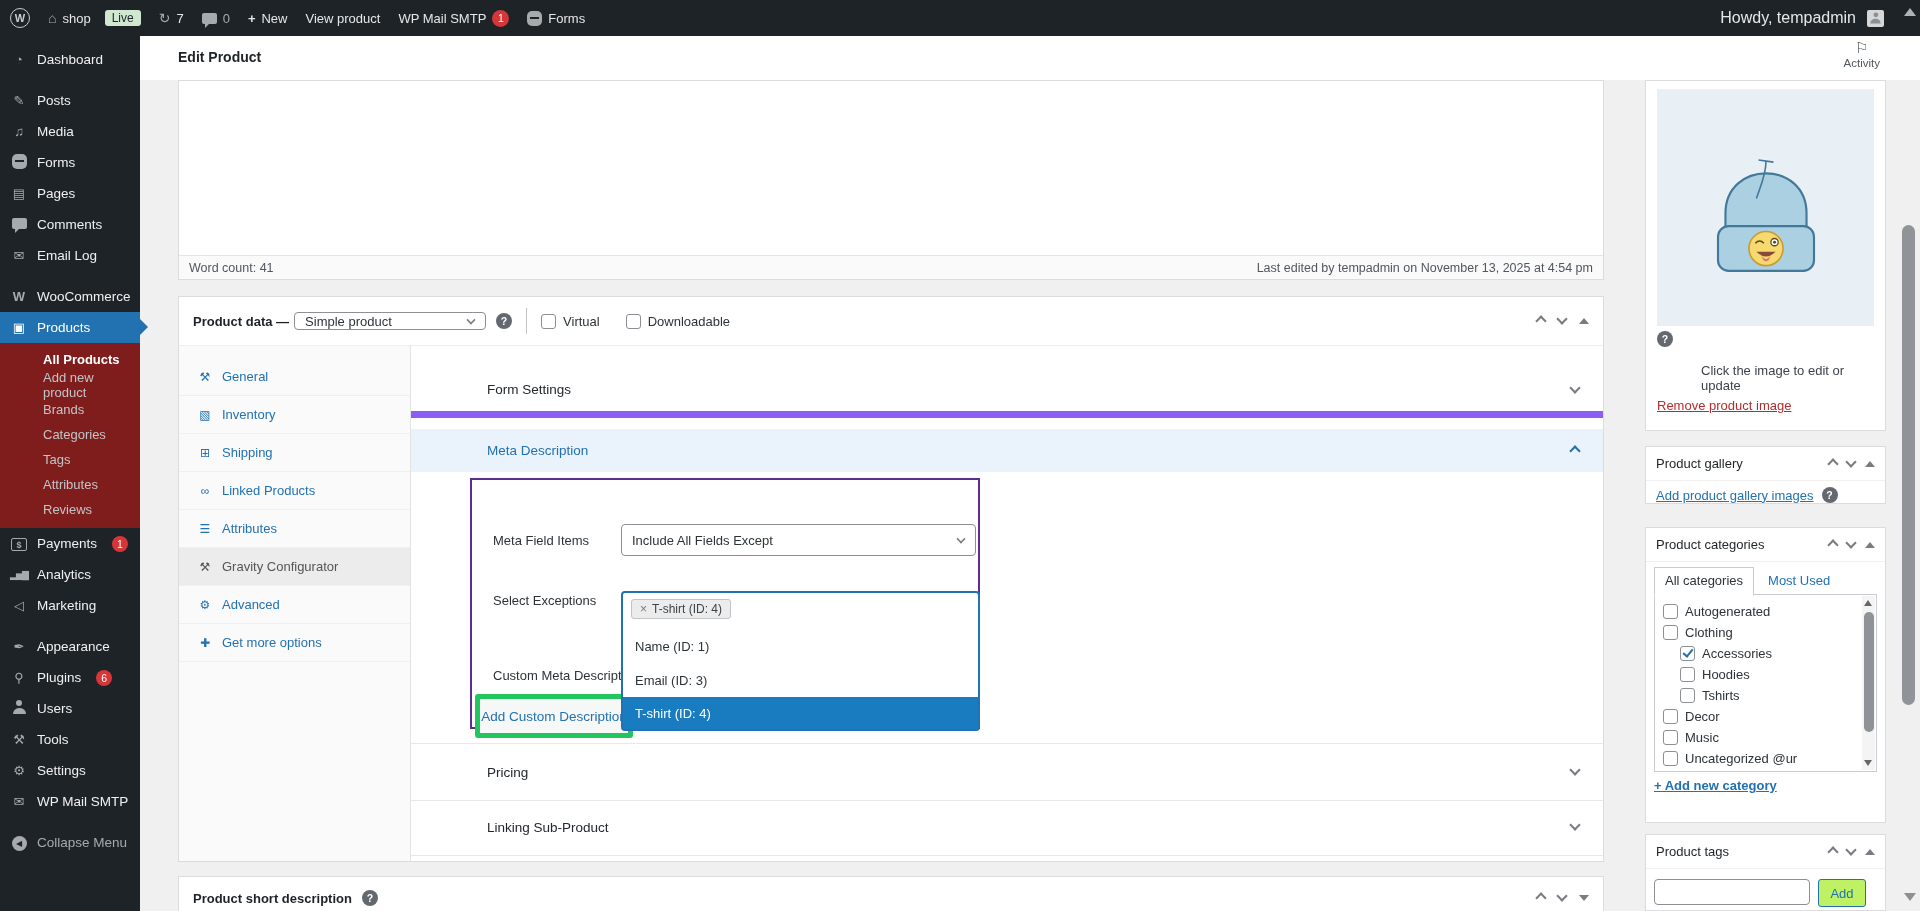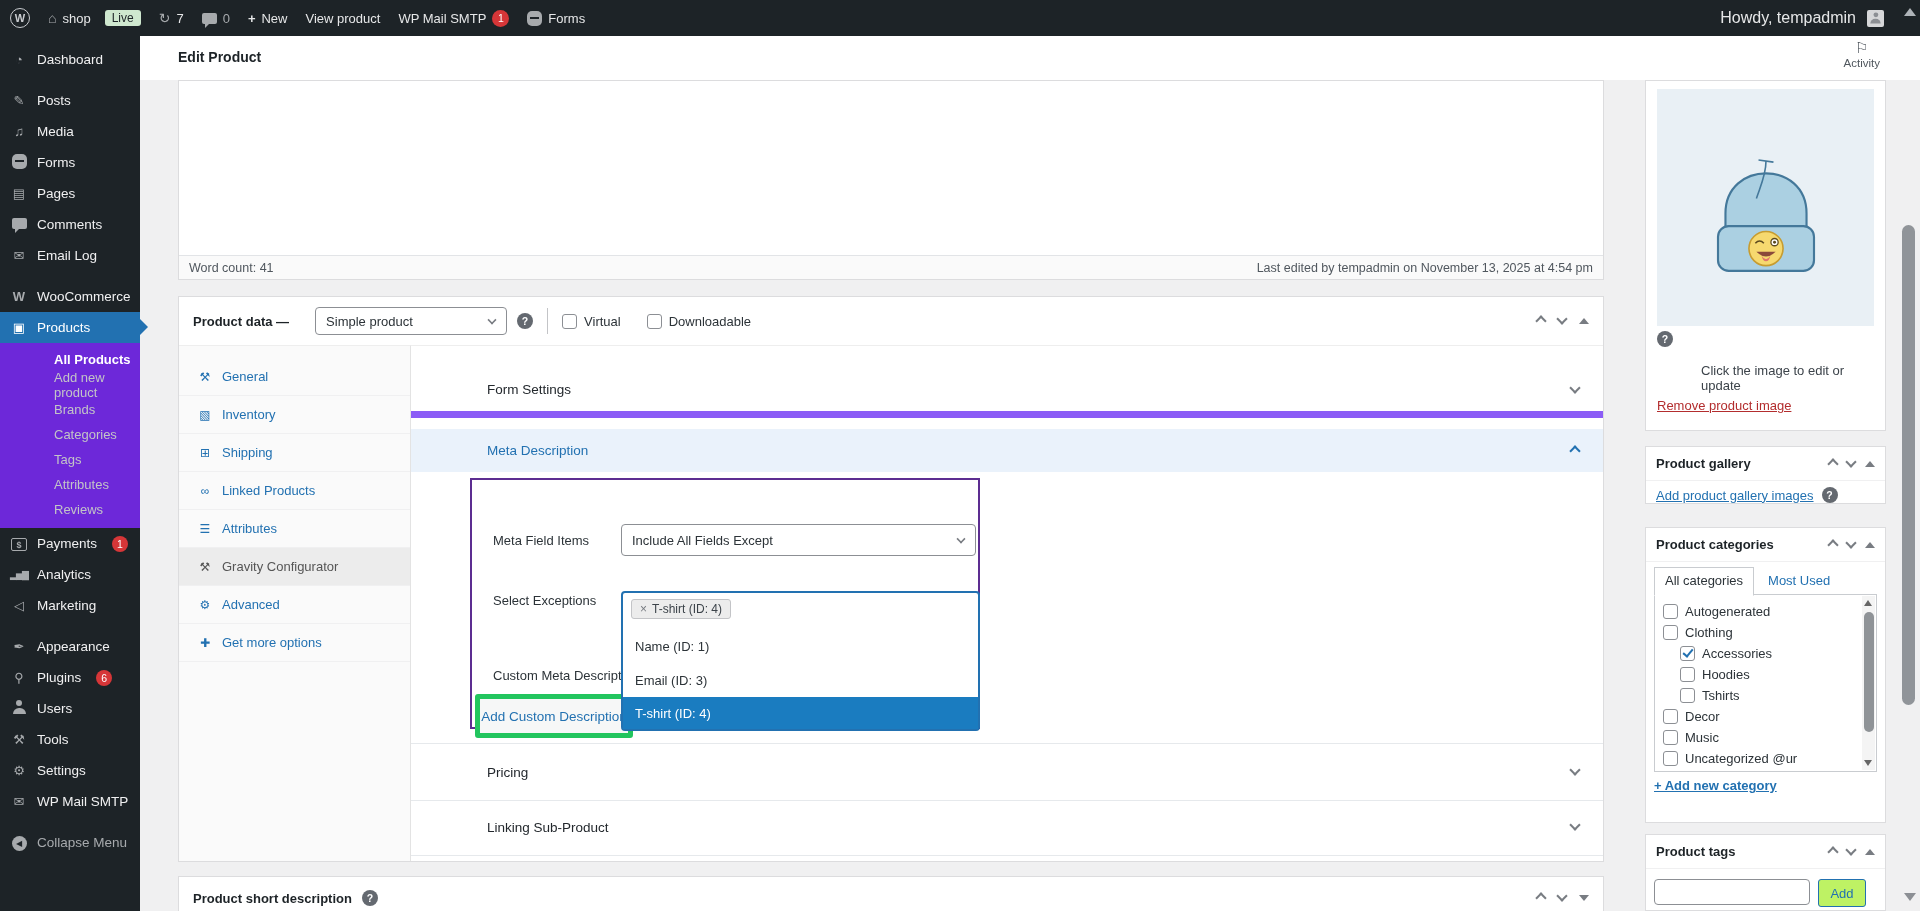--- a/index.html
+++ b/index.html
@@ -24,42 +24,42 @@
   .person::before{content:"";position:absolute;top:0;left:4.5px;width:6px;height:6px;border-radius:50%;background:currentColor;}
   .person::after{content:"";position:absolute;bottom:0;left:1px;width:13px;height:6px;border-radius:7px 7px 0 0;background:currentColor;}
   
   .sidebar{position:absolute;left:0;top:36px;width:140px;height:875px;background:#1d2327;padding-top:8px;box-sizing:border-box;z-index:40;}
   .menu-item{height:31px;display:flex;align-items:center;gap:9px;padding-left:10px;color:#f0f0f1;font-size:13.5px;cursor:pointer;position:relative;}
   .mi{width:18px;text-align:center;color:#a7aaad;font-size:13px;flex:0 0 18px;}
   .menu-item.active{background:#2271b1;color:#fff;}
   .menu-item.active .mi{color:#fff;}
   .menu-item.active::after{content:"";position:absolute;right:-8px;top:7px;border-left:8px solid #2271b1;border-top:8px solid transparent;border-bottom:8px solid transparent;}
   .msep{height:10px;}
-  .submenu{background:#6d28d9;padding:4px 0 6px 17px;}
+  .submenu{background:#7f1d1d;padding:4px 0 6px 6px;}
   .sub-item{height:25px;display:flex;align-items:center;padding-left:37px;color:#c3c4c7;font-size:13px;cursor:pointer;}
   .sub-item.current{color:#fff;font-weight:bold;}
   .icon-box{display:inline-flex;align-items:center;justify-content:center;width:14px;height:11px;border:1.5px solid #a7aaad;border-radius:2px;font-size:9px;font-weight:bold;color:#a7aaad;}
   .collapse-ic{width:15px;height:15px;border-radius:50%;background:#a7aaad;color:#1d2327;display:inline-flex;align-items:center;justify-content:center;font-size:8px;}
   .dimlabel{color:#a7aaad;}
   
   .pagehead{position:absolute;left:140px;top:36px;width:1780px;height:44px;background:#fff;z-index:5;}
   .pagetitle{position:absolute;left:38px;top:13px;font-size:14px;font-weight:bold;color:#1d2327;}
   .activity{position:absolute;right:40px;top:3px;text-align:center;color:#50575e;cursor:pointer;}
   .activity .flag{font-size:15px;line-height:18px;}
   .activity .lbl{font-size:11.5px;}
   
   .editor{position:absolute;left:178px;top:80px;width:1426px;height:200px;background:#fff;border:1px solid #dcdcde;box-sizing:border-box;}
   .ed-status{position:absolute;left:0;right:0;bottom:0;height:23px;border-top:1px solid #e2e4e7;background:#fafafa;display:flex;align-items:center;justify-content:space-between;padding:0 10px;font-size:12.5px;color:#50575e;}
   
   .panel{position:absolute;background:#fff;border:1px solid #dcdcde;box-sizing:border-box;}
   .pd{left:178px;top:296px;width:1426px;height:566px;}
   .pd-head{position:absolute;left:0;top:0;right:0;height:48px;display:flex;align-items:center;}
   .pd-title{margin-left:14px;font-weight:bold;font-size:13px;color:#1d2327;}
   .wsel{display:inline-flex;align-items:center;justify-content:space-between;border:1px solid #8c8f94;border-radius:4px;background:#fff;padding:0 10px;font-size:13px;color:#2c3338;cursor:pointer;box-sizing:border-box;}
-  .pd-typesel{width:192px;height:28px;margin-left:26px;}
+  .pd-typesel{width:192px;height:18px;margin-left:5px;}
   .qicon{display:inline-flex;align-items:center;justify-content:center;width:16px;height:16px;border-radius:50%;background:#646970;color:#fff;font-size:10.5px;font-weight:bold;margin-left:10px;cursor:pointer;flex:0 0 16px;}
   .vline{width:1px;height:26px;background:#c3c4c7;margin:0 14px;}
   .cbrow{display:inline-flex;align-items:center;gap:7px;margin-right:26px;cursor:pointer;}
   .cb{width:15px;height:15px;border:1px solid #8c8f94;border-radius:3px;background:#fff;display:inline-block;position:relative;box-sizing:border-box;flex:0 0 15px;}
   .checked .cb::after{content:"";position:absolute;left:4px;top:0px;width:4px;height:8px;border-right:2px solid #2271b1;border-bottom:2px solid #2271b1;transform:rotate(40deg);}
   .pbx{margin-left:auto;margin-right:14px;display:inline-flex;align-items:center;gap:13px;}
   .chev{display:inline-block;width:8px;height:8px;border-right:2px solid #787c82;border-bottom:2px solid #787c82;box-sizing:border-box;cursor:pointer;}
   .chev.up{transform:rotate(-135deg);}
   .chev.down{transform:rotate(45deg);margin-top:-4px;}
   .chev.blue{border-color:#2271b1;}
@@ -88,21 +88,21 @@
   .tagx{color:#787c82;cursor:pointer;}
   .opt{position:absolute;left:0;right:0;height:26px;display:flex;align-items:center;padding-left:12px;font-size:13px;color:#2c3338;cursor:pointer;box-sizing:border-box;}
   .opt.hl{background:#1a7cc0;color:#fff;height:32px;}
   .addbtn{position:absolute;left:3px;top:214px;width:148px;height:34px;background:#f6f7f7;border:5px solid #22c55e;border-radius:3px;color:#2271b1;font-size:13.5px;display:flex;align-items:center;justify-content:center;cursor:pointer;z-index:1;white-space:nowrap;overflow:hidden;}
   
   .sdesc{left:178px;top:876px;width:1426px;height:60px;}
   .sd-head{display:flex;align-items:center;height:42px;}
   .sd-title{margin-left:14px;font-weight:bold;font-size:13px;color:#1d2327;}
   
   .rpanel{position:absolute;left:1645px;width:241px;background:#fff;border:1px solid #dcdcde;box-sizing:border-box;}
-  .rp-head{height:33px;display:flex;align-items:center;padding:0 10px;border-bottom:1px solid #f0f0f1;font-weight:bold;font-size:13px;color:#1d2327;}
+  .rp-head{height:33px;display:flex;align-items:center;padding:0 10px;border-bottom:1px solid #f0f0f1;font-weight:normal;font-size:13px;color:#1d2327;}
   .rp-icons{margin-left:auto;display:inline-flex;align-items:center;gap:10px;}
   .imgpanel{top:80px;height:351px;}
   .imgbox{position:absolute;left:11px;top:8px;width:217px;height:237px;background:#e9f0f5;display:flex;align-items:center;justify-content:center;cursor:pointer;}
   .img-q{position:absolute;left:11px;top:250px;}
   .img-note{position:absolute;left:11px;top:282px;font-size:13px;color:#3c434a;margin-left:44px;}
   .img-remove{position:absolute;left:11px;top:317px;font-size:13px;color:#b32d2e;text-decoration:underline;cursor:pointer;}
   .gallery{top:446px;height:58px;}
   .blink{color:#2271b1;text-decoration:underline;font-size:13px;cursor:pointer;}
   .gal-body{position:absolute;left:10px;top:40px;display:flex;align-items:center;gap:8px;}
   .cats{top:527px;height:296px;}

